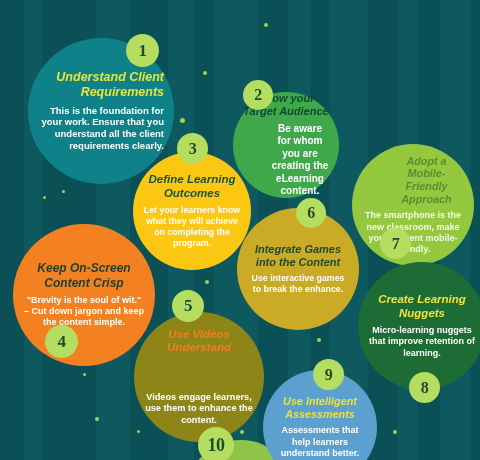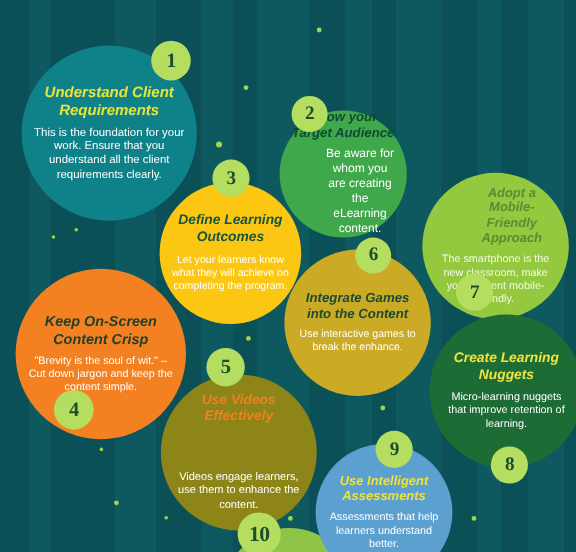--- a/index.html
+++ b/index.html
@@ -49,37 +49,38 @@
   .bubble .b-title {
     font-style: italic;
     font-weight: bold;
     line-height: 1.18;
     margin: 0 0 5px 0;
   }
   .bubble .b-body {
     line-height: 1.25;
     margin: 0;
     color: #ffffff;
+    font-weight: bold;
   }
   
   .badge {
     position: absolute;
     border-radius: 50%;
     background: #b5dd60;
     color: #1d4d2b;
     display: flex;
     align-items: center;
     justify-content: center;
     font-weight: bold;
     font-family: "Liberation Serif", serif;
     letter-spacing: -0.5px;
   }
 
   
-  #b1 { left: 18px;  top: 38px;  width: 146px; height: 146px; background: #0f8289; }
+  #b1 { left: 28px;  top: 38px;  width: 146px; height: 146px; background: #0f8289; text-align: right; }
   #b1 .b-title { color: #e8e438; font-size: 12.5px; }
   #b1 .b-body  { font-size: 9.5px; }
 
   #b2 { left: 233px; top: 92px;  width: 106px; height: 106px; background: #3fa84a; }
   #b2 .b-title { color: #0d4a34; font-size: 11px; }
   #b2 .b-body  { font-size: 10px; margin-left: 28px; }
 
   #b3 { left: 133px; top: 152px; width: 118px; height: 118px; background: #fcc713; }
   #b3 .b-title { color: #15553e; font-size: 11.5px; }
   #b3 .b-body  { font-size: 8.8px; }
@@ -170,21 +171,21 @@
     <p class="b-title">Create Learning Nuggets</p>
     <p class="b-body">Micro-learning nuggets that improve retention of learning.</p>
   </div>
 
   <div class="bubble" id="b4">
     <p class="b-title">Keep On-Screen Content Crisp</p>
     <p class="b-body">"Brevity is the soul of wit." – Cut down jargon and keep the content simple.</p>
   </div>
 
   <div class="bubble" id="b5">
-    <p class="b-title">Use Videos Effectively</p>
+    <p class="b-title">Use Videos Understand</p>
     <p class="b-body">Videos engage learners, use them to enhance the content.</p>
   </div>
 
   <div class="bubble" id="b10"></div>
 
   <div class="bubble" id="b9">
     <p class="b-title">Use Intelligent Assessments</p>
     <p class="b-body">Assessments that help learners understand better.</p>
   </div>
 

